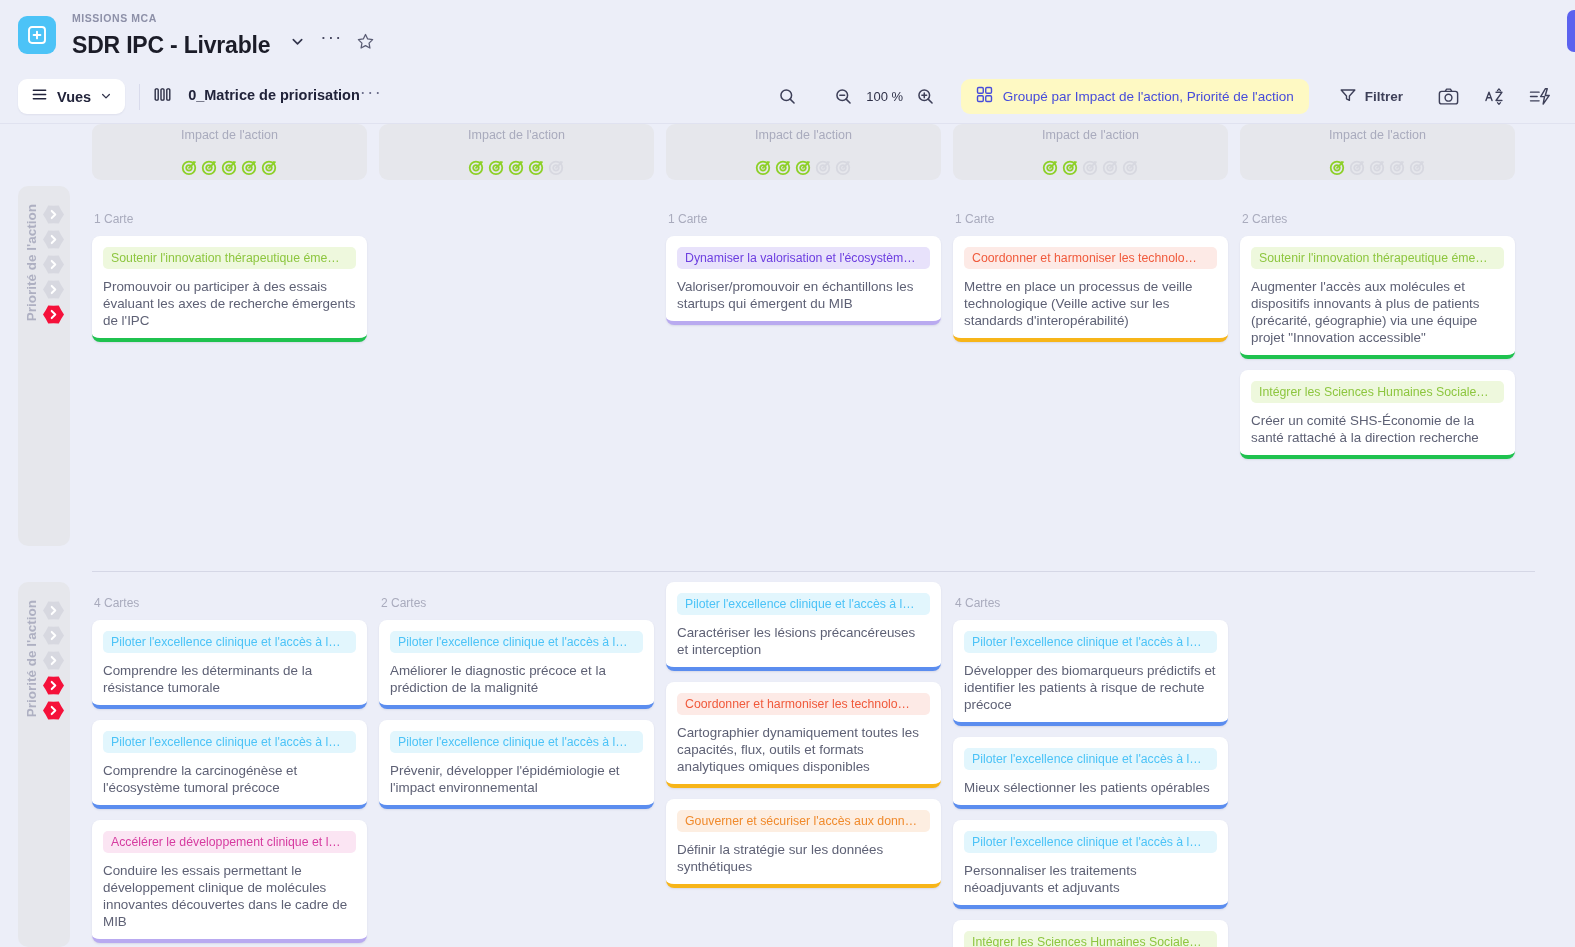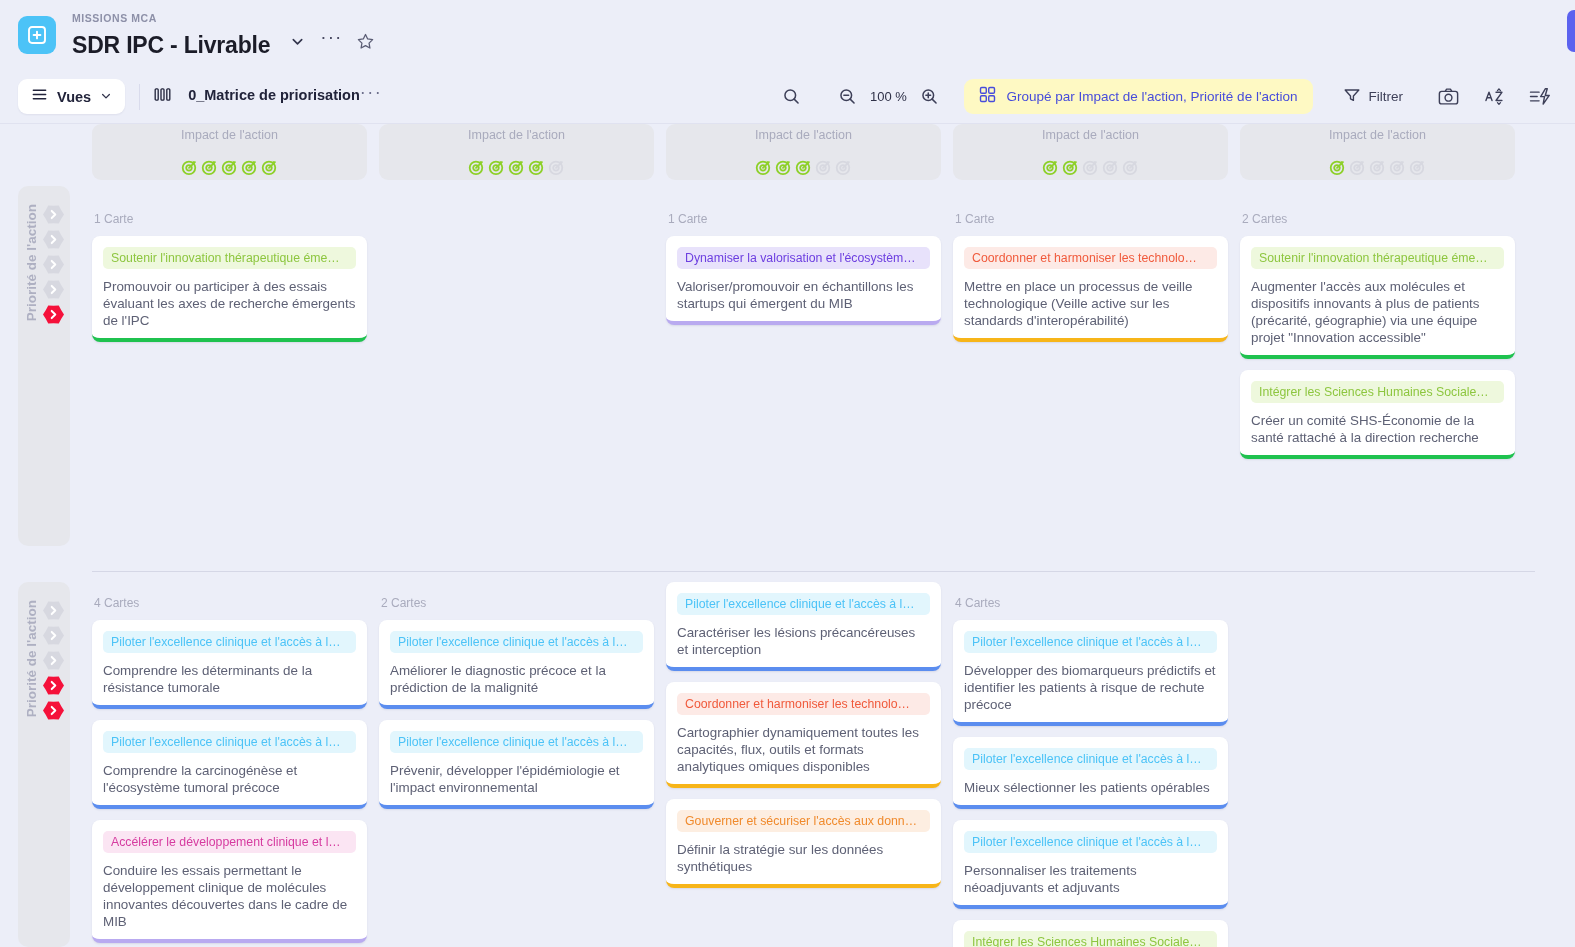--- a/index.html
+++ b/index.html
@@ -75,21 +75,21 @@
   .group-pill {
     display: flex; align-items: center; gap: 10px;
     background: #fef9c3; border-radius: 9px;
     padding: 7px 15px; margin-left: 18px; cursor: pointer;
   }
   .group-pill .label { font-size: 13.5px; color: #474cdb; font-weight: 500; }
   .filter-btn {
     display: flex; align-items: center; gap: 8px;
     padding: 7px 10px; margin-left: 20px; cursor: pointer; border-radius: 7px;
   }
-  .filter-btn .label { font-size: 13.5px; color: #3d3f58; font-weight: 400; }
+  .filter-btn .label { font-size: 13.5px; color: #3d3f58; font-weight: 700; }
   .tb-trailing { display: flex; align-items: center; gap: 12px; margin-left: 18px; }
 
   
   .board { position: relative; height: 823px; overflow: hidden; }
 
   
   .rail {
     position: absolute; left: 18px; width: 52px;
     background: #e6e7ec; border-radius: 10px;
     display: flex; flex-direction: row; align-items: flex-start;

